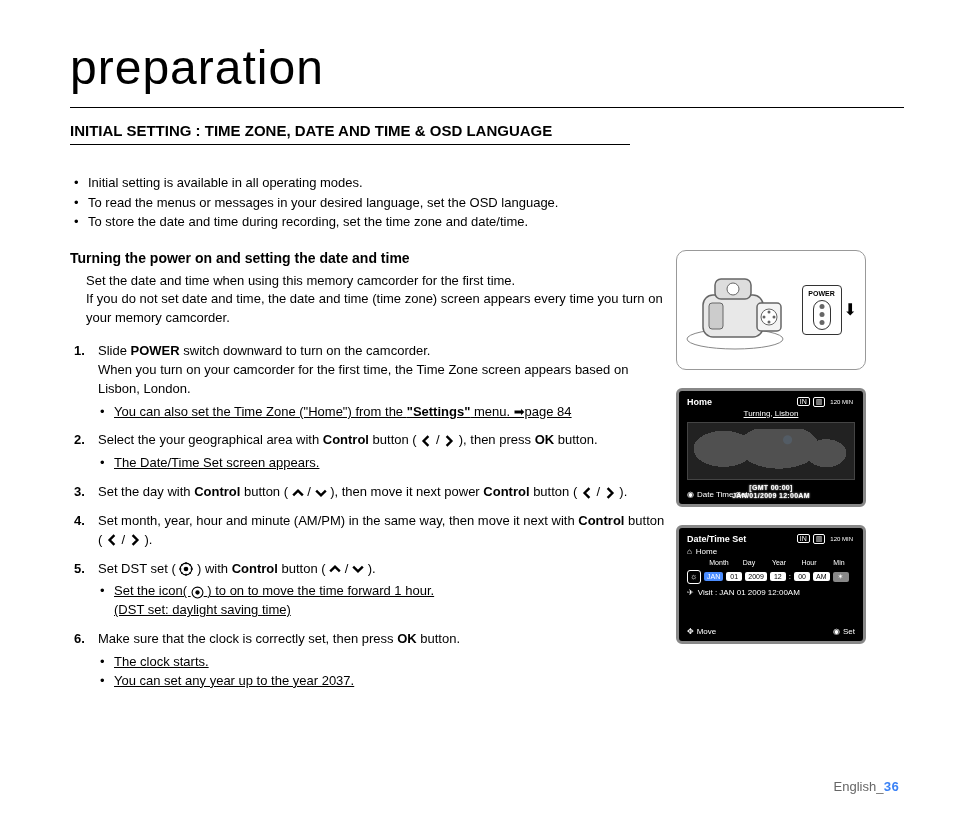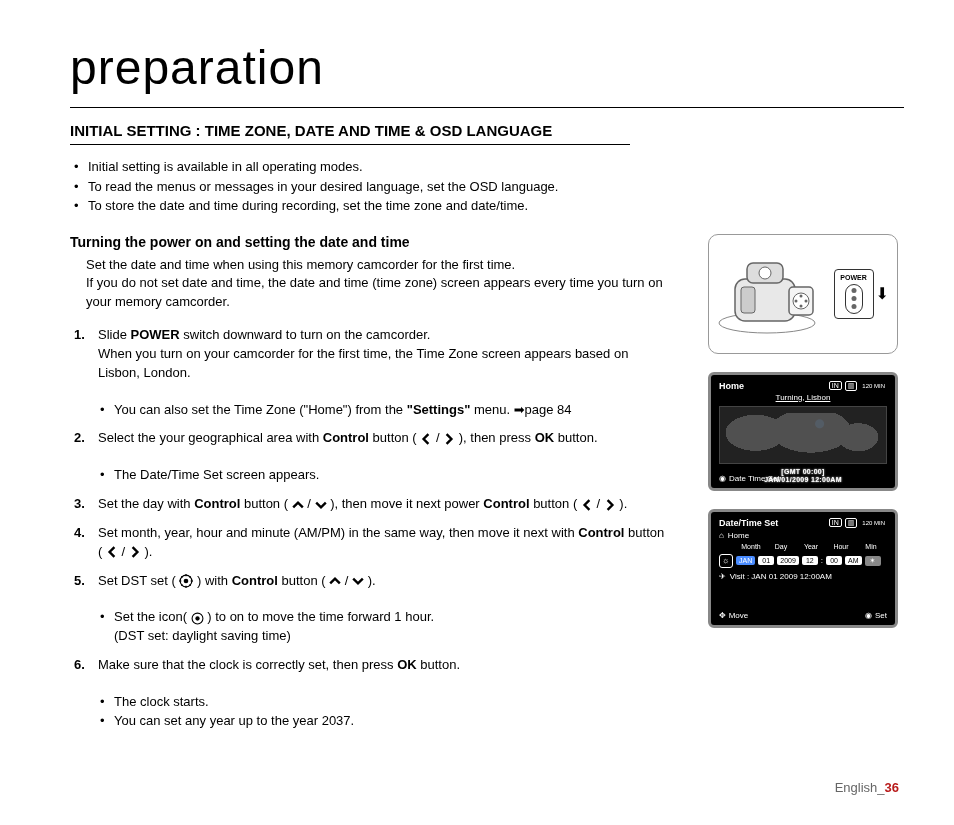--- a/index.html
+++ b/index.html
@@ -19,21 +19,21 @@
     border-bottom: 1px solid #000;
     padding-bottom: 12px;
     margin-bottom: 14px;
     font-family: "Helvetica Neue", Arial, sans-serif;
   }
   .section-heading {
     font-size: 15px;
     font-weight: bold;
     border-bottom: 1.5px solid #000;
     padding-bottom: 5px;
-    margin-bottom: 12px;
+    margin-bottom: 28px;
     display: block;
     width: 560px;
   }
   .intro-list {
     list-style: none;
     margin-bottom: 18px;
   }
   .intro-list li {
     font-size: 13px;
     line-height: 1.5;
@@ -43,40 +43,40 @@
   .intro-list li::before {
     content: "•";
     position: absolute;
     left: 4px;
   }
   .subheading {
     font-size: 14px;
     font-weight: bold;
     margin-bottom: 6px;
   }
-  .content-row { display: flex; gap: 38px; }
+  .content-row { display: flex; gap: 6px; }
   .left-col { flex: 1; max-width: 600px; }
   .right-col { width: 190px; display: flex; flex-direction: column; gap: 18px; }
   .para { font-size: 13px; line-height: 1.45; margin-bottom: 14px; margin-left: 16px; }
   ol.steps { list-style: none; counter-reset: step; }
   ol.steps > li {
     counter-increment: step;
     font-size: 13px;
     line-height: 1.45;
     margin-bottom: 10px;
     padding-left: 28px;
     position: relative;
   }
   ol.steps > li::before {
     content: counter(step) ".";
     position: absolute;
     left: 4px;
     font-weight: bold;
   }
-  .sub-bullets { list-style: none; margin-top: 18px; }
+  .sub-bullets { list-style: none; margin-top: 4px; text-decoration: underline; }
   .sub-bullets li {
     font-size: 13px;
     line-height: 1.45;
     padding-left: 16px;
     position: relative;
   }
   .sub-bullets li::before {
     content: "•";
     position: absolute;
     left: 2px;
@@ -87,21 +87,21 @@
     vertical-align: middle;
     width: 12px; height: 12px;
   }
   .footer {
     position: absolute;
     bottom: 30px;
     right: 55px;
     font-size: 13px;
     color: #666;
   }
-  .footer b { color: #b91c1c; }
+  .footer b { color: #3b82f6; font-family: Liberation Mono, monospace; }
 
   
   .fig {
     border: 1.5px solid #999;
     border-radius: 10px;
     padding: 8px;
     background: #fff;
   }
   .fig-cam {
     height: 120px;

